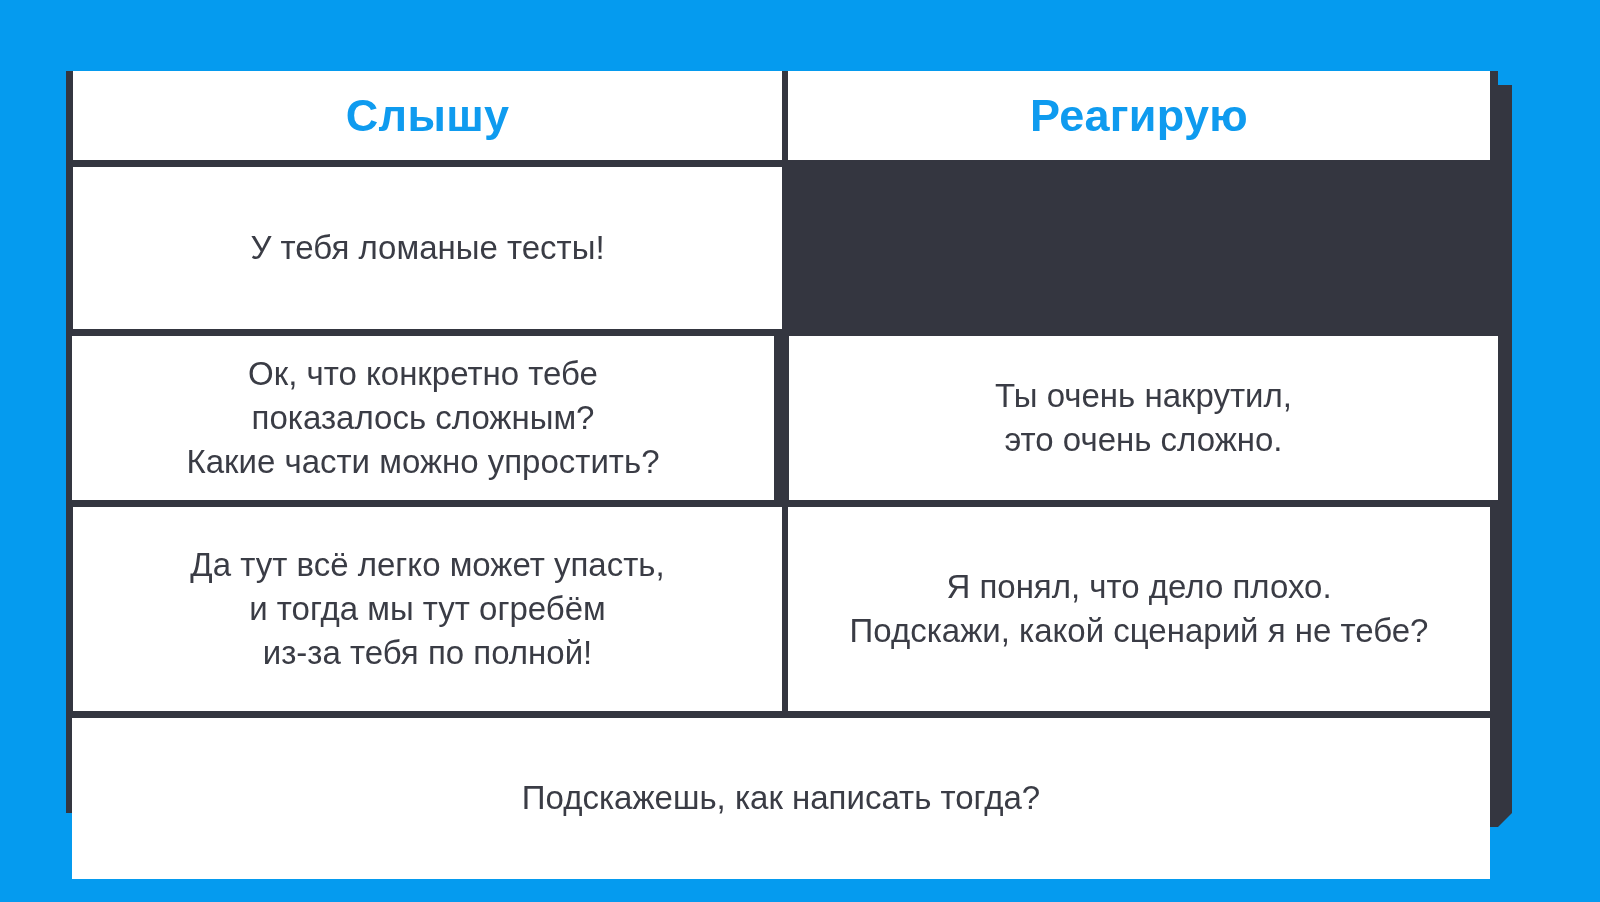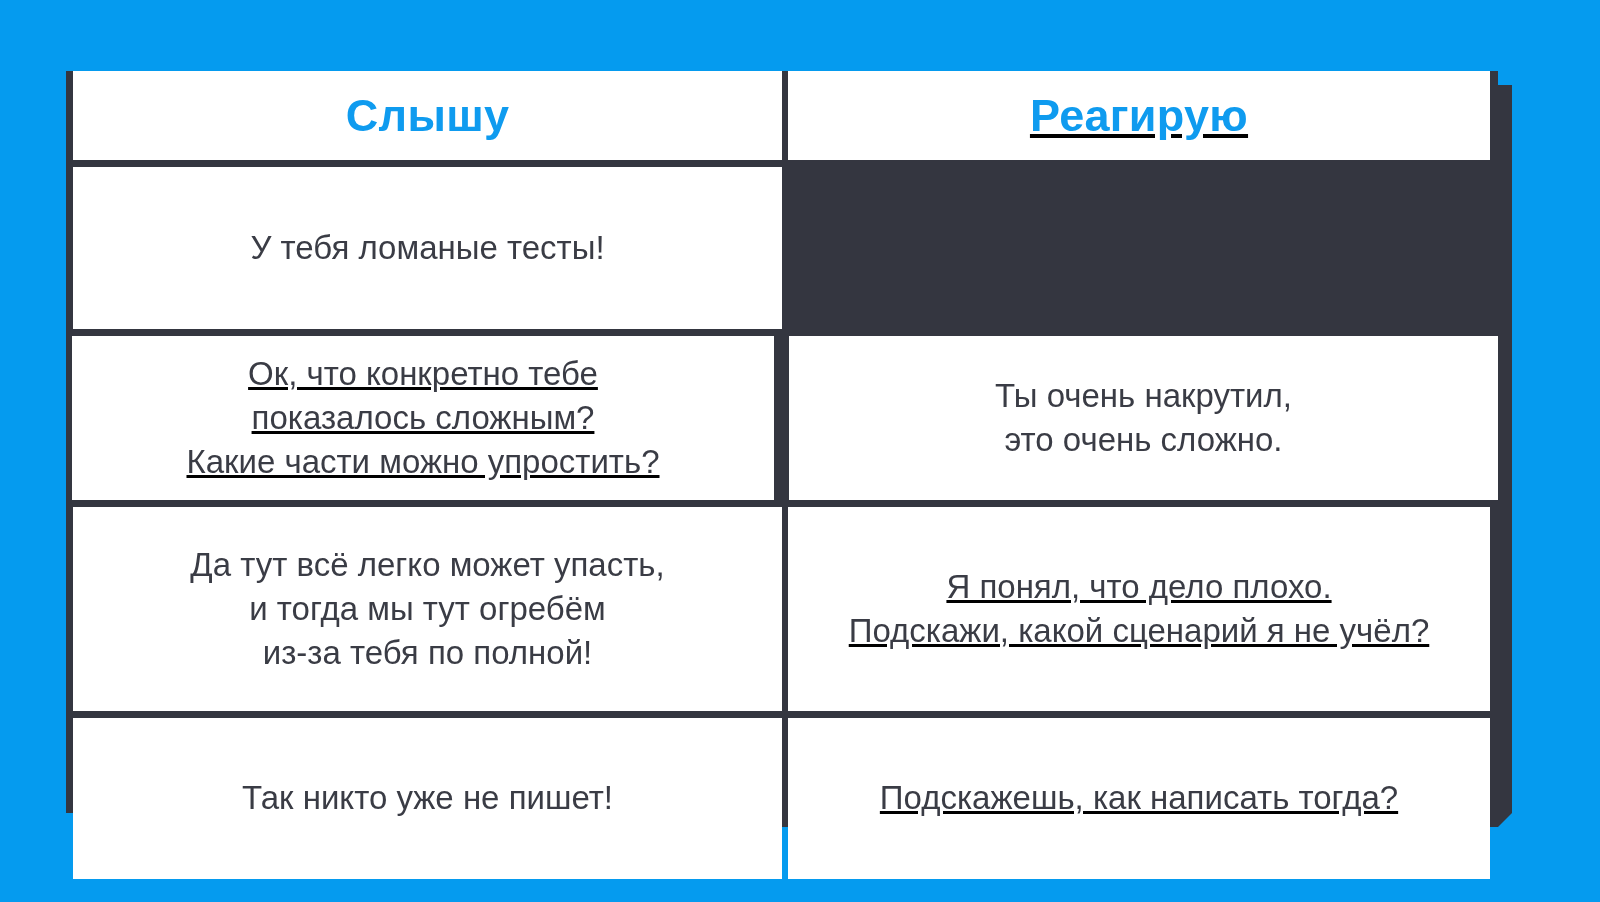--- a/index.html
+++ b/index.html
@@ -73,21 +73,21 @@
     background:#ffffff;
     display:flex;
     align-items:center;
     justify-content:center;
     text-align:center;
     padding:4px 18px;
     overflow:hidden;
   }
 
   .cell.left  { width:709px; margin-left:7px; }
-  .cell.right { width:702px; margin-left:6px; margin-right:8px; flex:1 1 auto;text-decoration:underline; }
+  .cell.right { width:702px; margin-left:6px; margin-right:8px; flex:1 1 auto; }
 
   
   .row.header-row .cell { align-items:center; }
 
   .head-text {
     color:#0f9bef;
     font-size:45px;
     font-weight:bold;
     letter-spacing:0.3px;
     line-height:1.05;
@@ -139,27 +139,24 @@
     </div>
 
     <div class="row r3">
       <div class="cell left">
         <span class="body-text">Да тут всё легко может упасть,
 и тогда мы тут огребём
 из-за тебя по полной!</span>
       </div>
       <div class="cell right">
         <span class="body-text">Я понял, что дело плохо.
-Подскажи, какой сценарий я не учёл?</span>
+Подскажи, какой сценарий я не тебе?</span>
       </div>
     </div>
 
     <div class="row r4">
-      <div class="cell left">
-        <span class="body-text">Так никто уже не пишет!</span>
-      </div>
       <div class="cell right">
         <span class="body-text">Подскажешь, как написать тогда?</span>
       </div>
     </div>
 
   </div>
 </div>
 
 </body></html>

